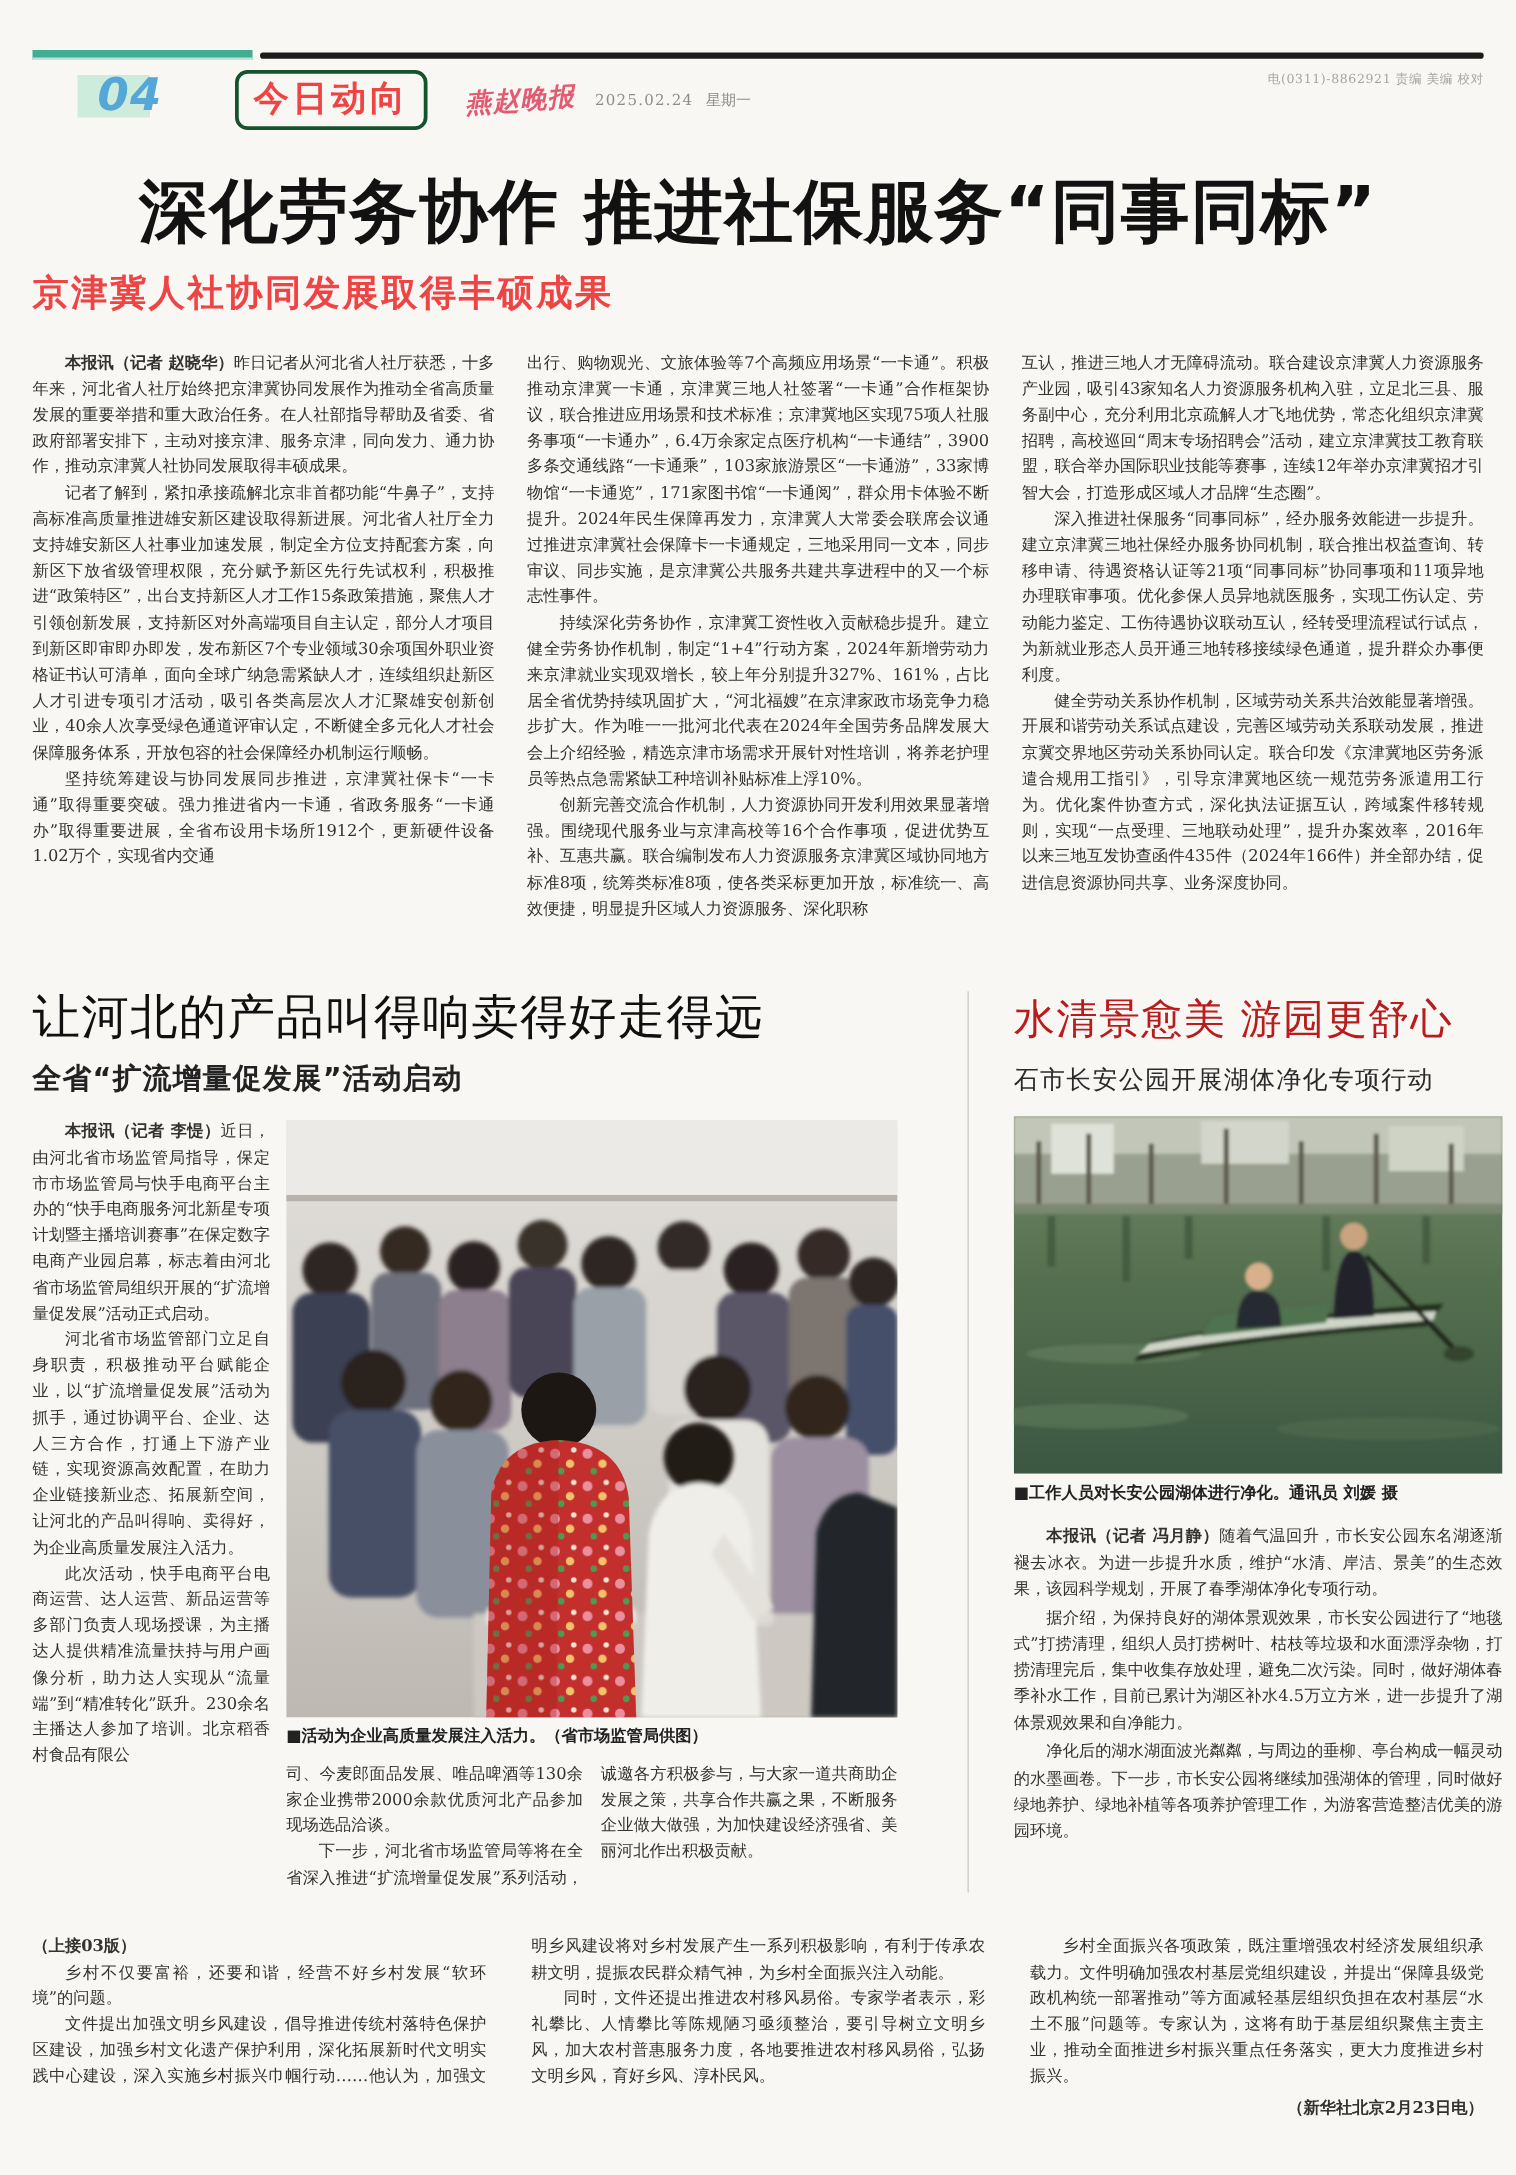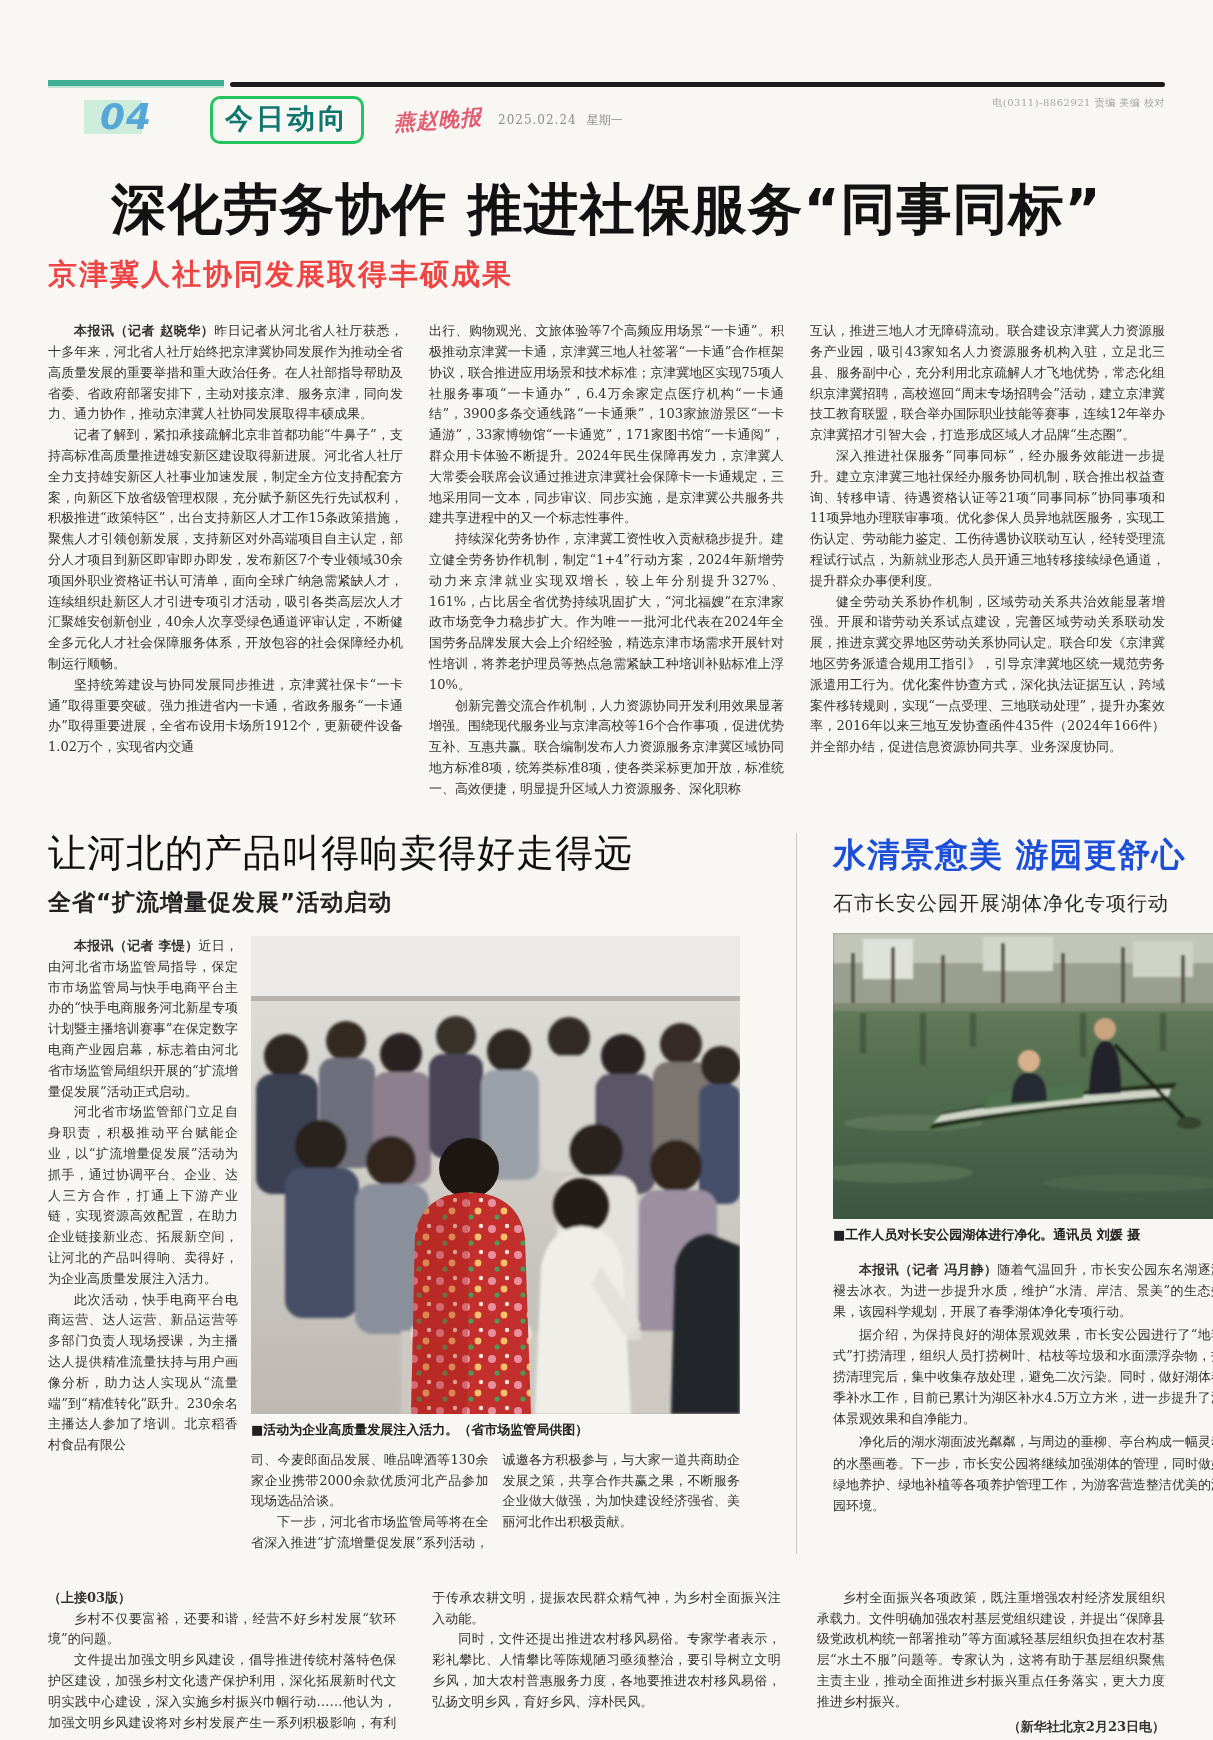--- a/index.html
+++ b/index.html
@@ -6,34 +6,34 @@
   body{background:#e9e9e7;}
   .sheet{
     position:relative;
     width:1213px;height:1740px;
     margin:0 auto;
     background:#f8f7f4;
     overflow:hidden;
     font-family:"DejaVu Serif", serif;
     color:#2d2c2a;
   }
-  .inner{padding:0 48px;margin-top:40px;}
+  .inner{padding:0 26px;}
 
   
   .rules{display:flex;align-items:center;gap:6px;padding-top:40px;}
   .rule-teal{width:176px;height:6px;background:#3fae92;border-bottom:2px solid #bfe3d6;}
   .rule-black{flex:1;height:5px;background:#1b1b1b;border-radius:3px;}
   .header-row{display:flex;align-items:center;margin-top:8px;height:48px;}
   .pagenum-wrap{position:relative;margin-left:52px;width:70px;height:44px;}
   .pagenum-mint{position:absolute;left:-16px;top:2px;width:58px;height:34px;background:#cdecdc;}
   .pagenum{position:absolute;left:0;top:-2px;font-family:"DejaVu Sans",sans-serif;
     font-size:36px;font-weight:bold;font-style:italic;color:#55a7d8;letter-spacing:1px;}
-  .section-box{margin-left:40px;border:3px solid #22c55e;border-radius:10px;
+  .section-box{margin-left:40px;border:3px solid #14532d;border-radius:10px;
     padding:1px 12px 3px;font-family:"DejaVu Sans",sans-serif;font-size:28px;
-    font-weight:bold;letter-spacing:3px;color:#0f766e;}
+    font-weight:bold;letter-spacing:3px;color:#ef4444;}
   .masthead{margin-left:30px;color:#e25b70;font-weight:bold;font-style:italic;
     font-size:21px;transform:rotate(-4deg);letter-spacing:1px;}
   .pub-date{margin-left:16px;color:#8d8d8d;font-size:12px;letter-spacing:1px;text-align:right;}
   .weekday{margin-left:10px;color:#8d8d8d;font-size:12px;}
   .contact{margin-left:auto;align-self:flex-start;margin-top:0;color:#a5a5a3;font-size:10px;letter-spacing:.5px;}
 
   
   .headline{margin-top:34px;text-align:center;font-family:"DejaVu Sans",sans-serif;
     font-size:55px;font-weight:900;color:#121212;letter-spacing:1px;line-height:1.15;}
   .subheadline{margin-top:14px;text-align:left;font-family:"DejaVu Sans",sans-serif;
@@ -55,21 +55,21 @@
   .sub2{font-family:"DejaVu Sans",sans-serif;font-size:23px;font-weight:600;color:#222;
     margin-top:12px;letter-spacing:1px;}
   .art2-body{display:flex;gap:13px;margin-top:18px;}
   .art2-colL{width:190px;flex:none;font-size:13px;line-height:1.6;text-align:justify;color:#33322f;}
   .art2-right{width:489px;flex:none;}
   .photo-frame{display:block;line-height:0;}
   .caption{font-weight:bold;font-size:13px;margin-top:7px;color:#222;line-height:1.45;}
   .art2-bottom{column-count:2;column-gap:14px;margin-top:10px;font-size:13px;line-height:1.6;
     text-align:justify;color:#33322f;}
 
-  .h3a{font-family:"DejaVu Sans",sans-serif;font-size:33px;font-weight:700;color:#1d4ed8;
+  .h3a{font-family:"DejaVu Sans",sans-serif;font-size:33px;font-weight:400;color:#b91c1c;
     margin:0;letter-spacing:1px;}
   .sub3{font-family:"DejaVu Sans",sans-serif;font-size:20px;font-weight:500;color:#2a2a2a;margin-top:12px;letter-spacing:1px;}
   .art3 .photo-frame{margin-top:16px;}
   .art3-text{margin-top:14px;font-size:13px;line-height:1.62;text-align:justify;color:#33322f;}
   .art3-text p{margin:0 0 2px;}
 
   
   .bottom-sec{margin-top:34px;column-count:3;column-gap:36px;font-size:13px;line-height:1.6;
     text-align:justify;color:#33322f;}
   .bottom-sec p{margin:0;text-indent:2em;}

